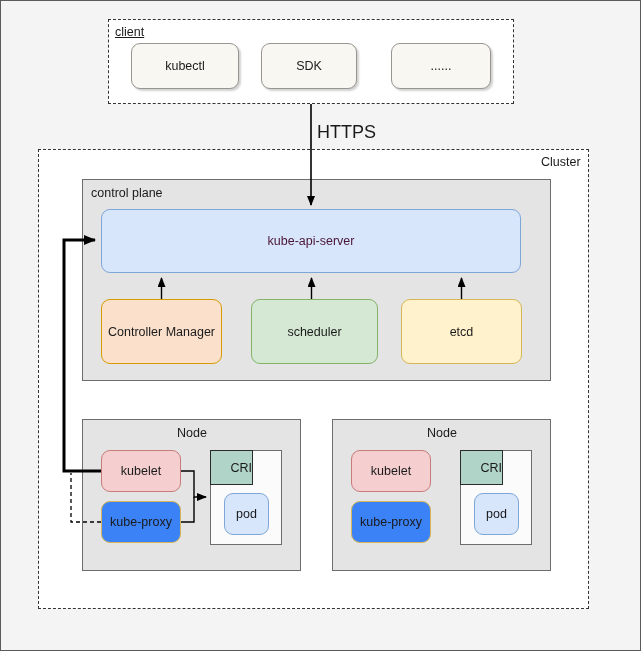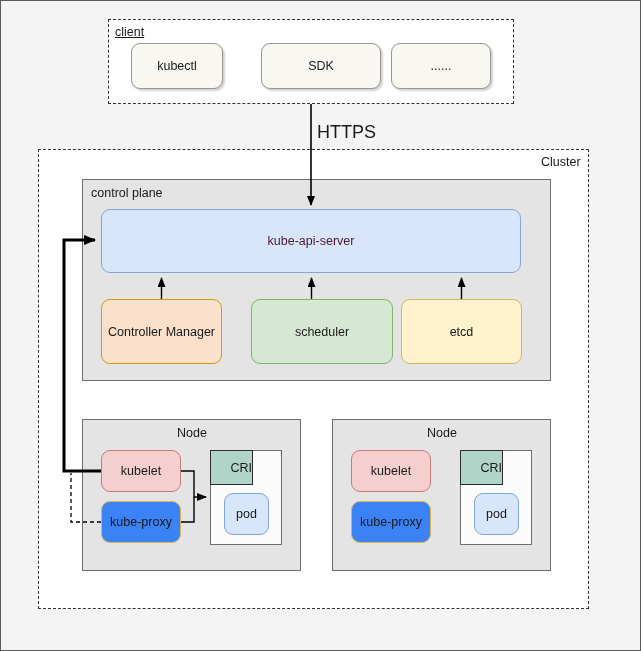--- a/index.html
+++ b/index.html
@@ -101,24 +101,24 @@
 </style>
 </head>
 <body>
 
 <div id="canvas">
 
   <div class="abs dashed-group" style="left:107px; top:18px; width:406px; height:85px;">
   </div>
   <div class="group-label" style="left:114px; top:24px;text-decoration:underline;">client</div>
 
-  <div class="abs node-box client-box" style="left:130px; top:42px; width:92px; height:46px;">
+  <div class="abs node-box client-box" style="left:130px; top:42px; width:108px; height:46px;">
     <span>kubectl</span>
   </div>
-  <div class="abs node-box client-box" style="left:260px; top:42px; width:120px; height:46px;">
+  <div class="abs node-box client-box" style="left:260px; top:42px; width:96px; height:46px;">
     <span>SDK</span>
   </div>
   <div class="abs node-box client-box" style="left:390px; top:42px; width:100px; height:46px;">
     <span>......</span>
   </div>
 
   <div class="abs dashed-group" style="left:37px; top:148px; width:551px; height:460px;">
   </div>
   <div class="group-label" style="left:540px; top:154px;">Cluster</div>
 
@@ -126,21 +126,21 @@
   </div>
   <div class="group-label" style="left:90px; top:185px;">control plane</div>
 
   <div class="abs node-box api-box" style="left:100px; top:208px; width:420px; height:64px;">
     <span>kube-api-server</span>
   </div>
 
   <div class="abs node-box ctrl-box" style="left:100px; top:298px; width:121px; height:65px;">
     <span>Controller Manager</span>
   </div>
-  <div class="abs node-box sched-box" style="left:250px; top:298px; width:142px; height:65px;">
+  <div class="abs node-box sched-box" style="left:250px; top:298px; width:127px; height:65px;">
     <span>scheduler</span>
   </div>
   <div class="abs node-box etcd-box" style="left:400px; top:298px; width:121px; height:65px;">
     <span>etcd</span>
   </div>
 
   <div class="abs panel" style="left:81px; top:418px; width:219px; height:152px;">
   </div>
   <div class="group-label" style="left:176px; top:425px;">Node</div>
 

